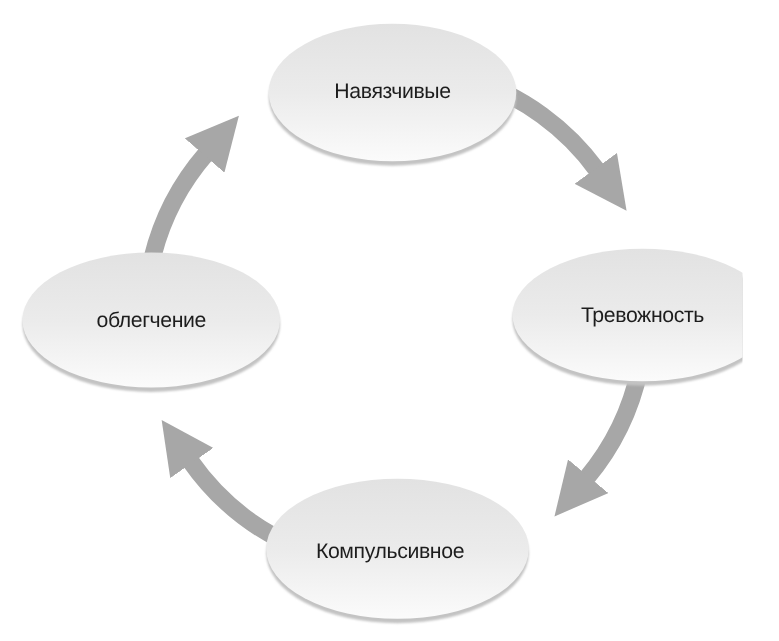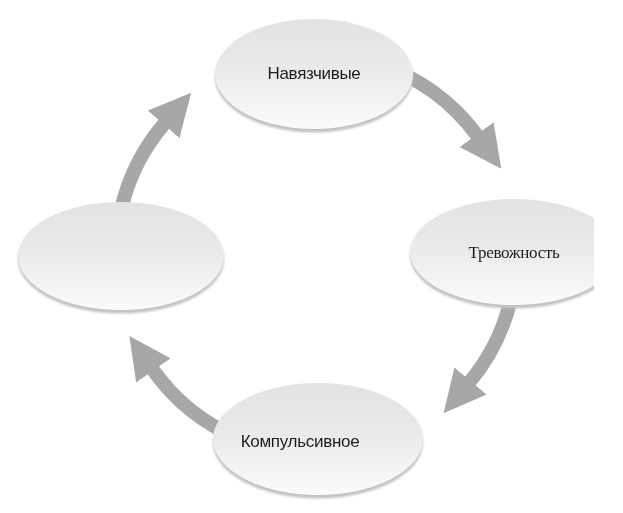--- a/index.html
+++ b/index.html
@@ -80,24 +80,25 @@
     <g>
       <ellipse cx="121" cy="259.5" rx="103" ry="54" fill="#c3c3c3" filter="url(#softRim)"></ellipse>
       <ellipse cx="121" cy="256" rx="103" ry="54" fill="url(#nodeGrad)"></ellipse>
     </g>
   </svg>
 
   <div class="node-label" style="left:314px; top:73px;">
     <span class="line">Навязчивые</span>
   </div>
 
-  <div class="node-label" style="left:514px; top:252px;font-family:Liberation Serif, serif;">
+  <div class="node-label" style="left:514px; top:252px;">
     <span class="line">Тревожность</span>
   </div>
 
-  <div class="node-label" style="left:300px; top:441px;">
+  <div class="node-label" style="left:312px; top:441px;">
     <span class="line">Компульсивное</span>
   </div>
 
   <div class="node-label" style="left:121px; top:256px;">
+    <span class="line">облегчение</span>
   </div>
 
 </div>
 
 </body></html>

